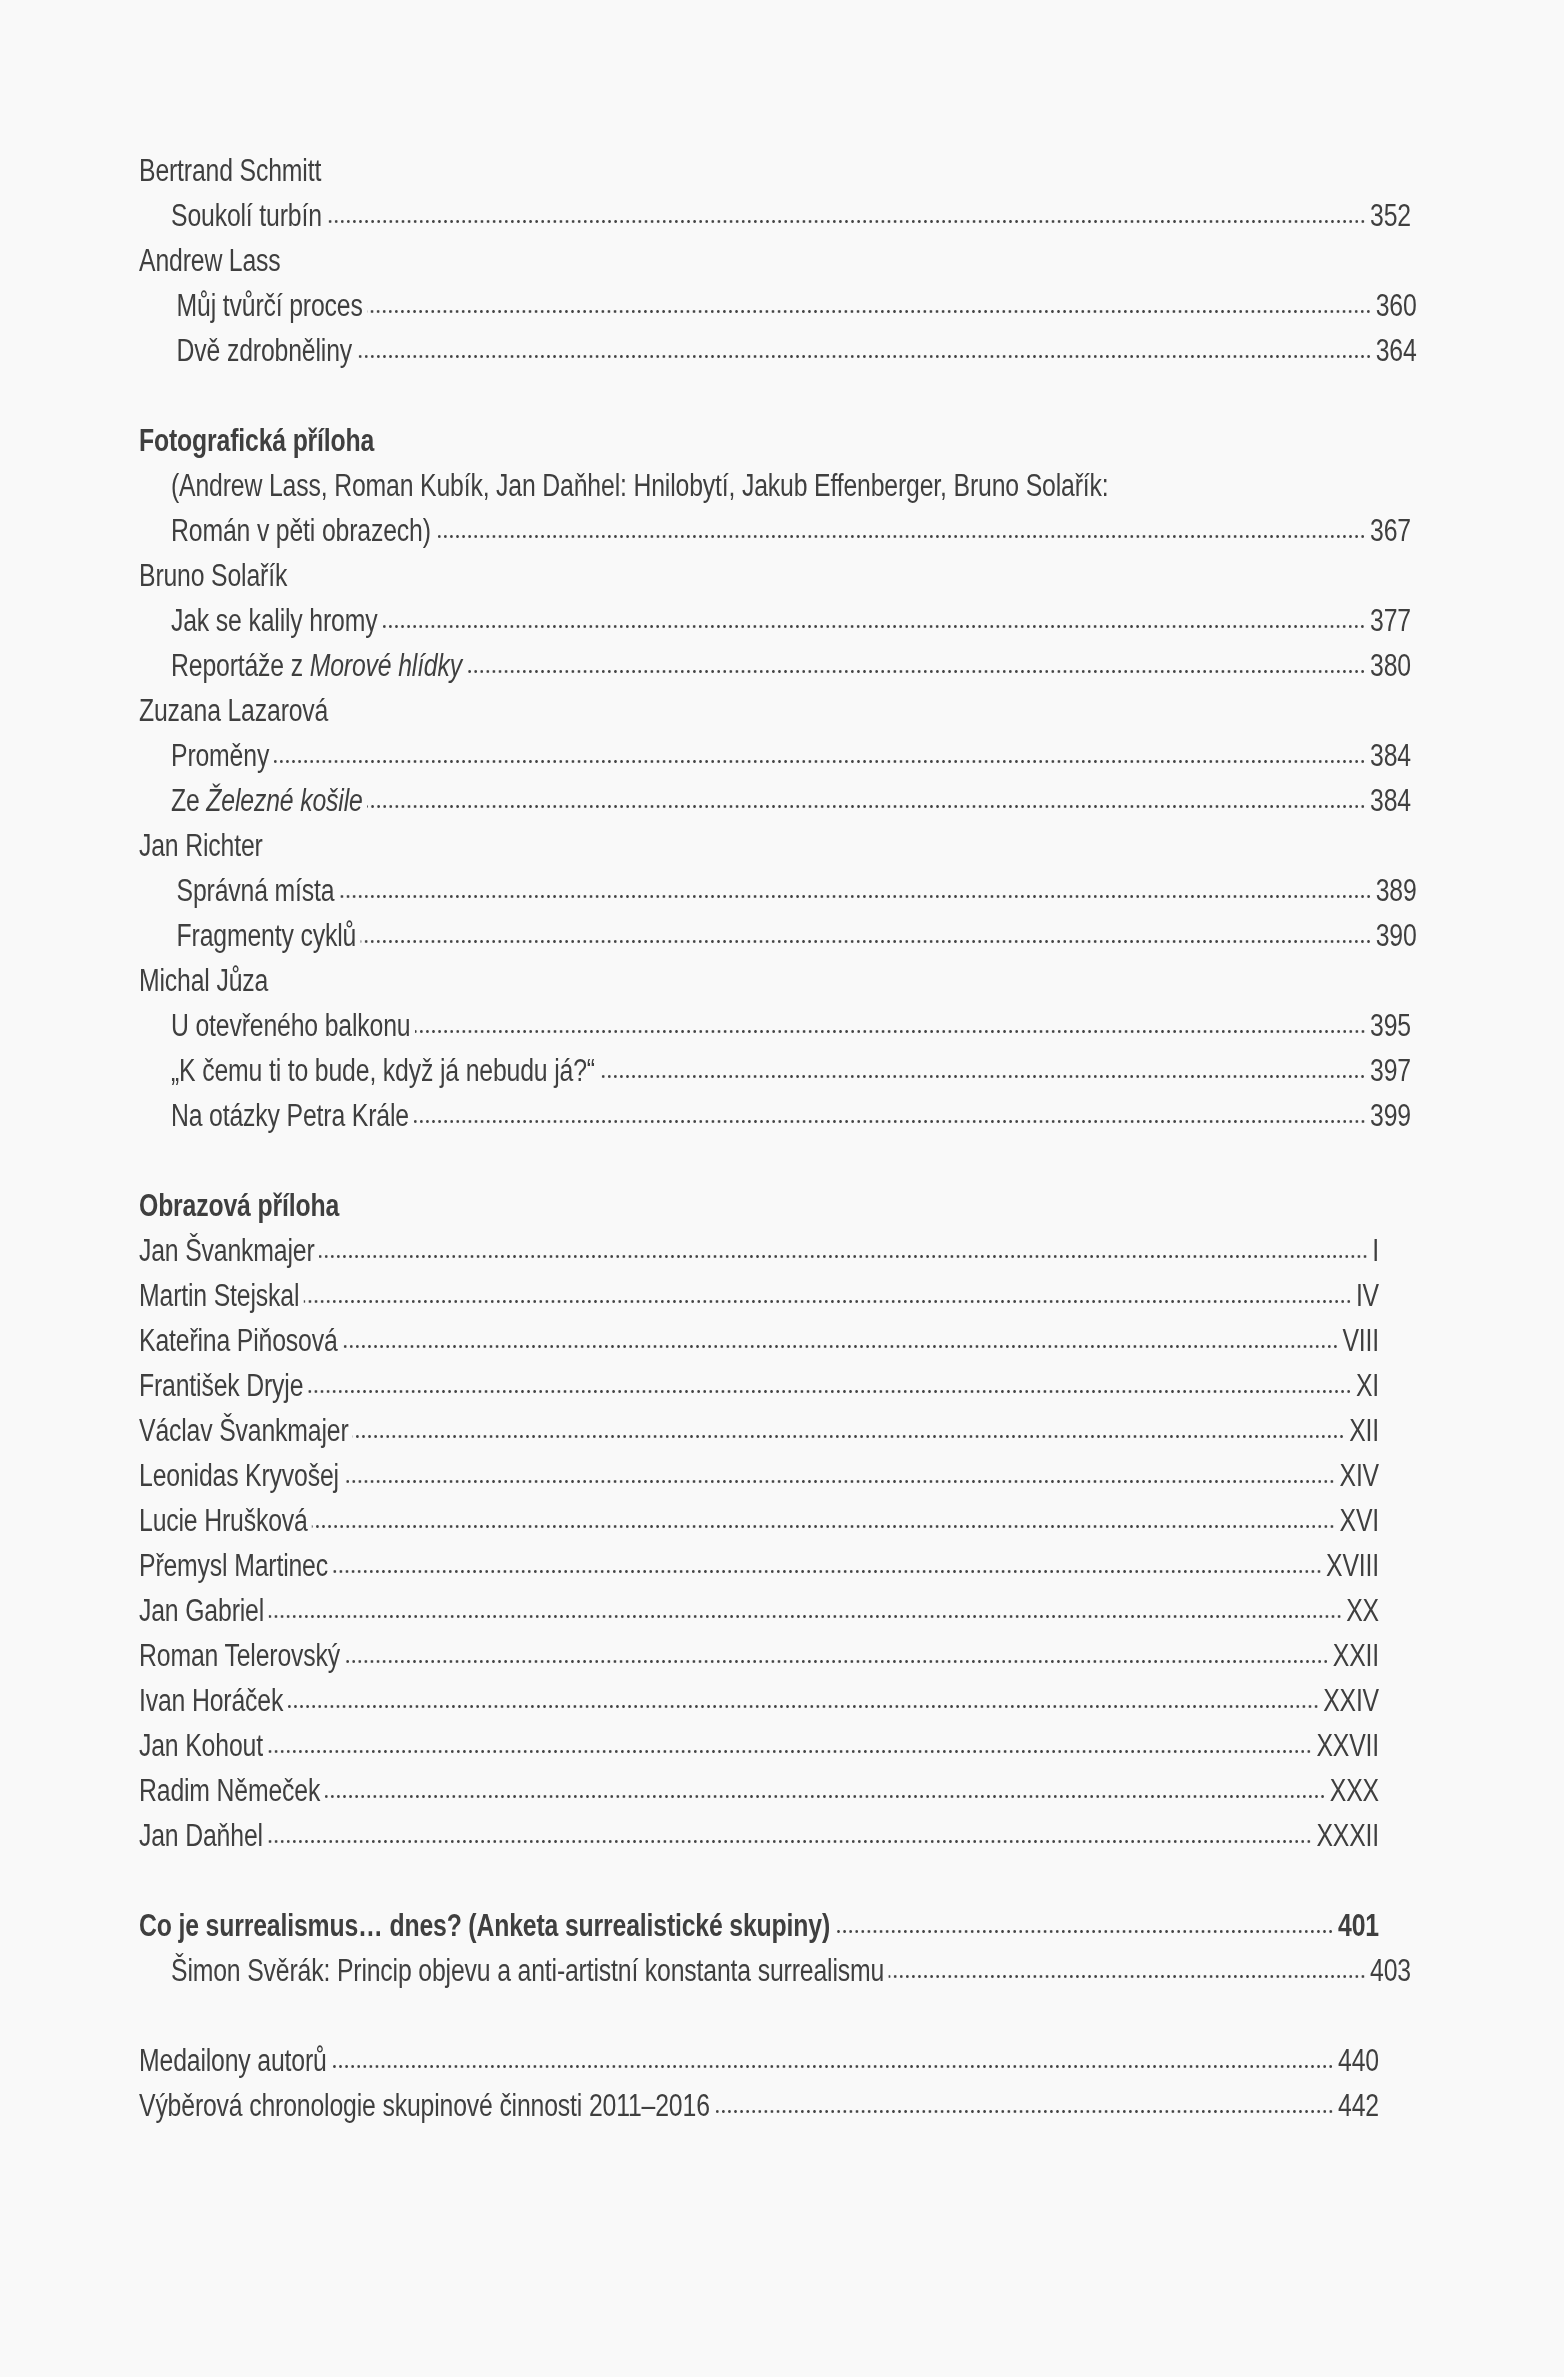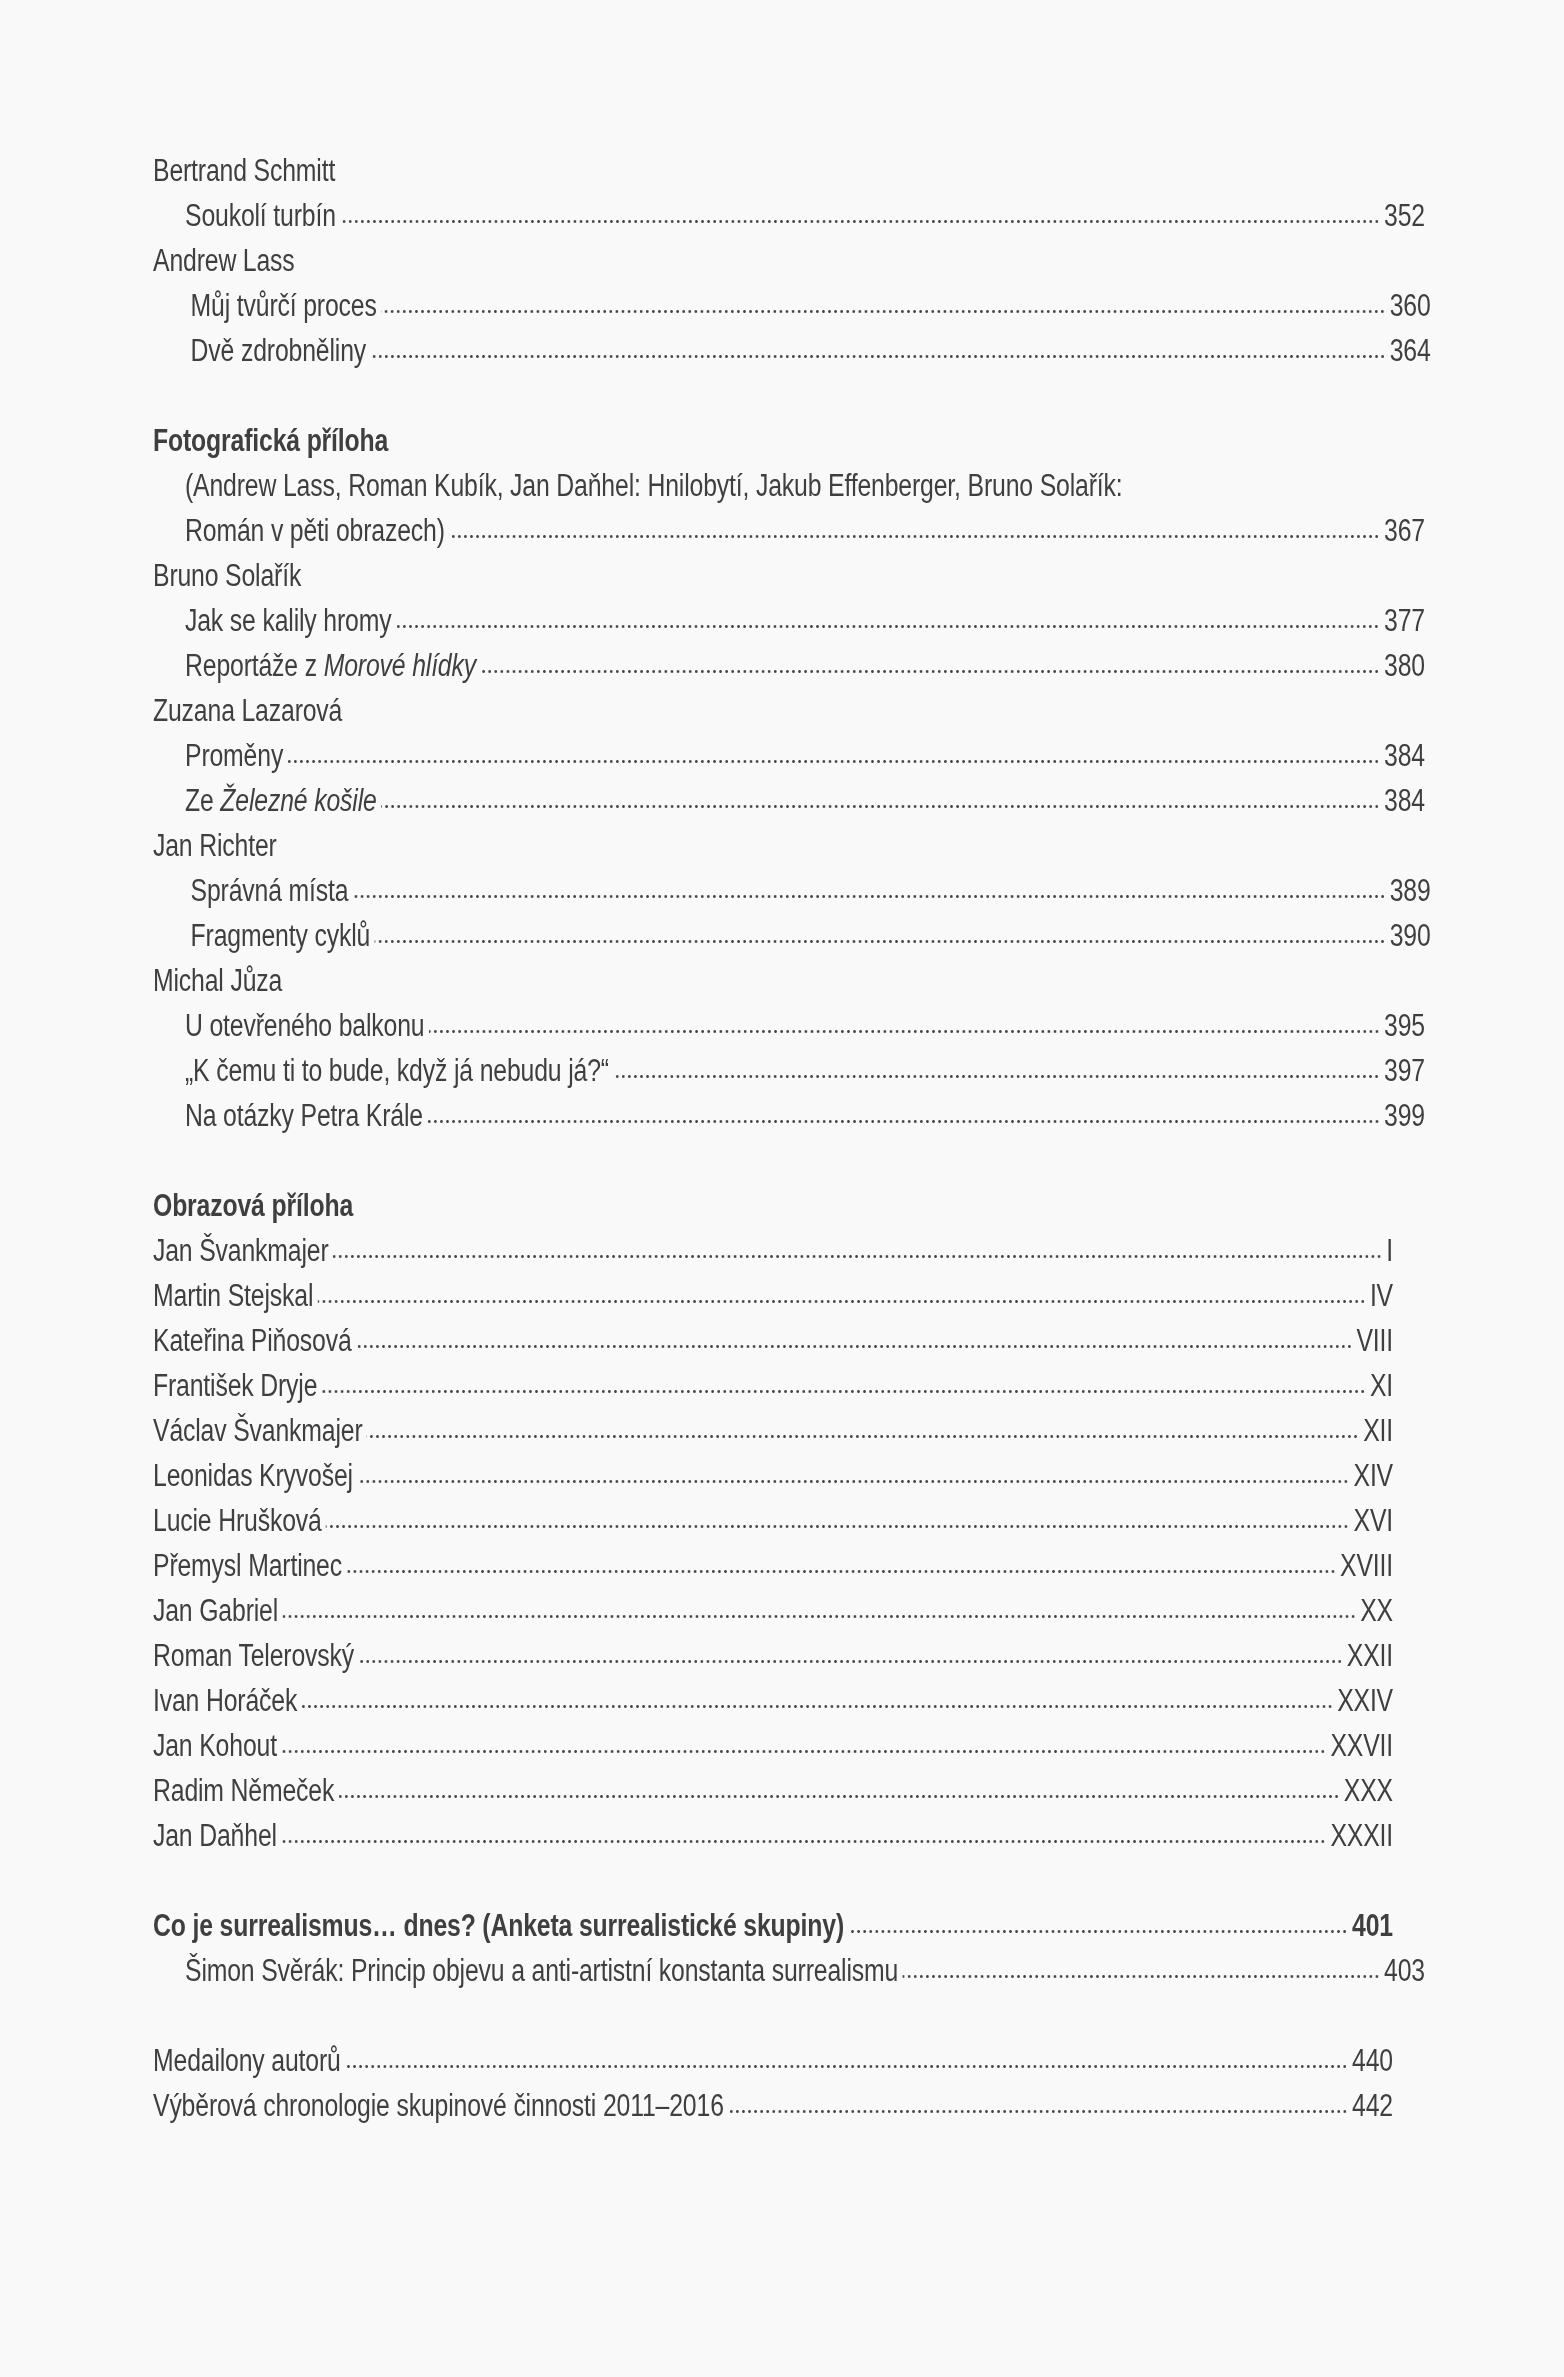--- a/index.html
+++ b/index.html
@@ -6,21 +6,21 @@
   body {
     width: 1565px; height: 2377px;
     background: #f9f9f9;
     color: #3f3f3f;
     font-family: "Liberation Sans", sans-serif;
     position: relative;
     overflow: hidden;
   }
   .toc {
     position: absolute;
-    left: 153px;
+    left: 139px;
     top: 148px;
     width: 1240px;
   }
   .row {
     height: 45px;
     line-height: 45px;
     font-size: 31px;
     display: flex;
     align-items: baseline;
     white-space: nowrap;

